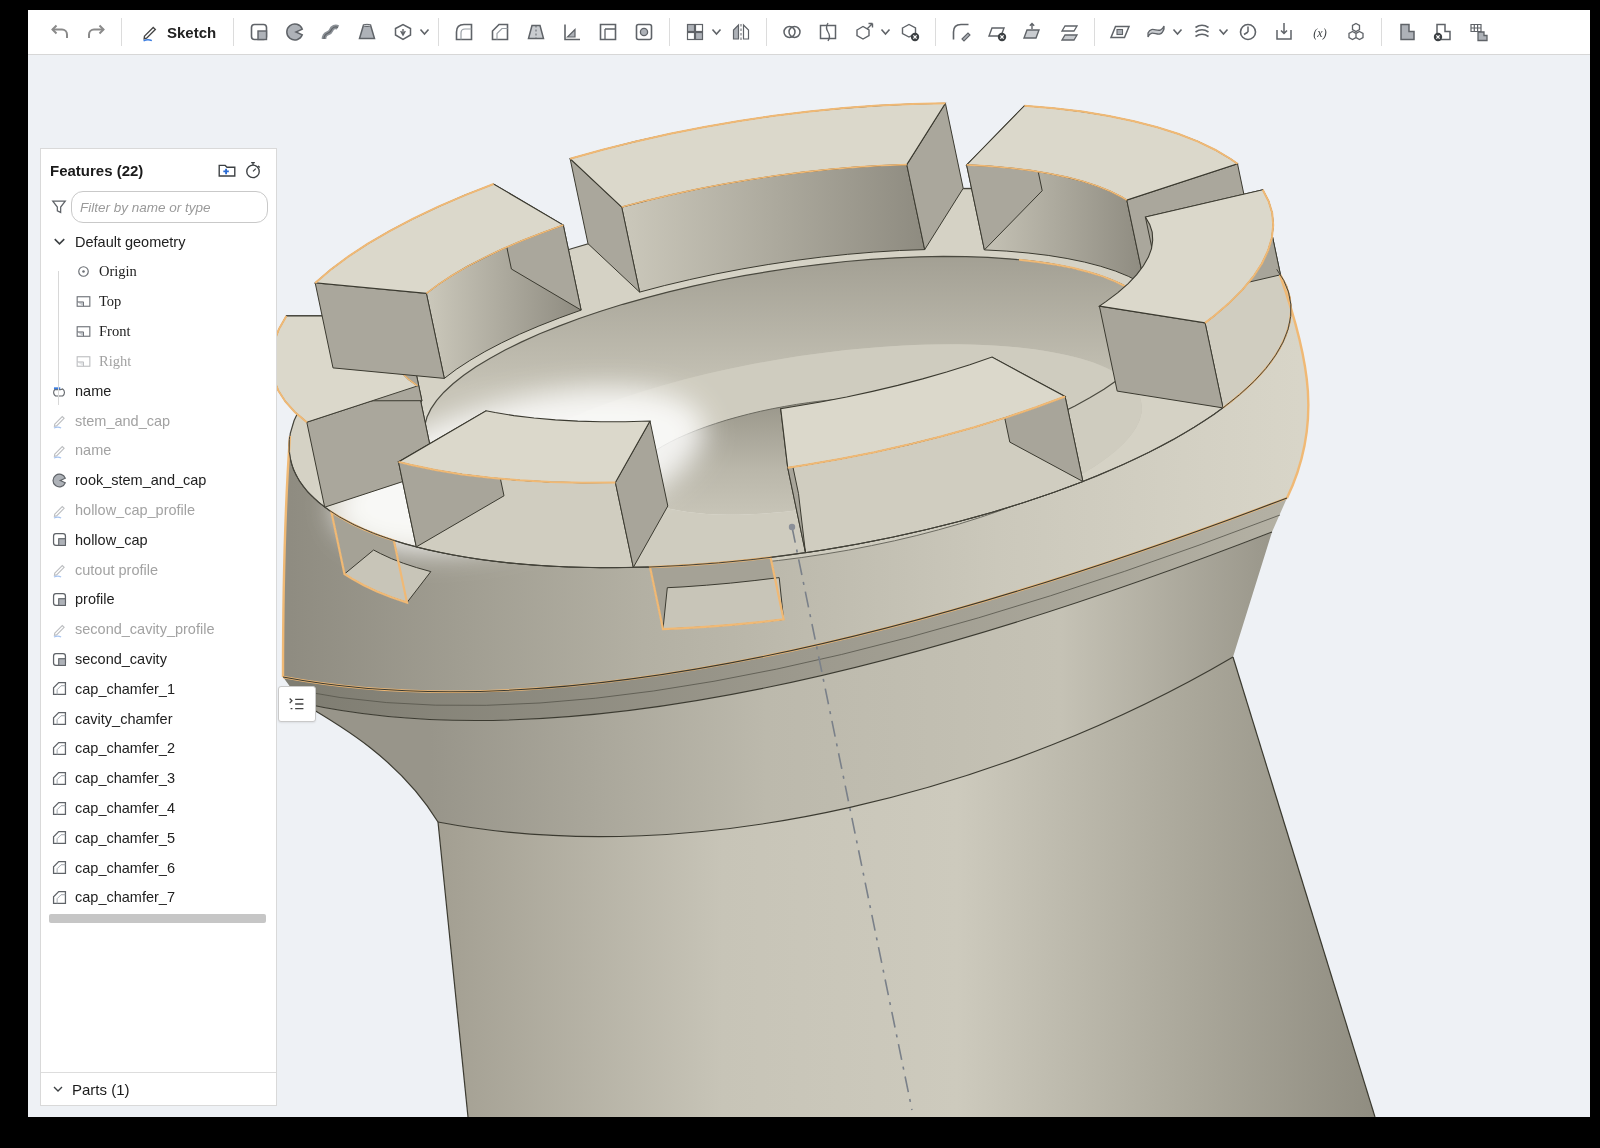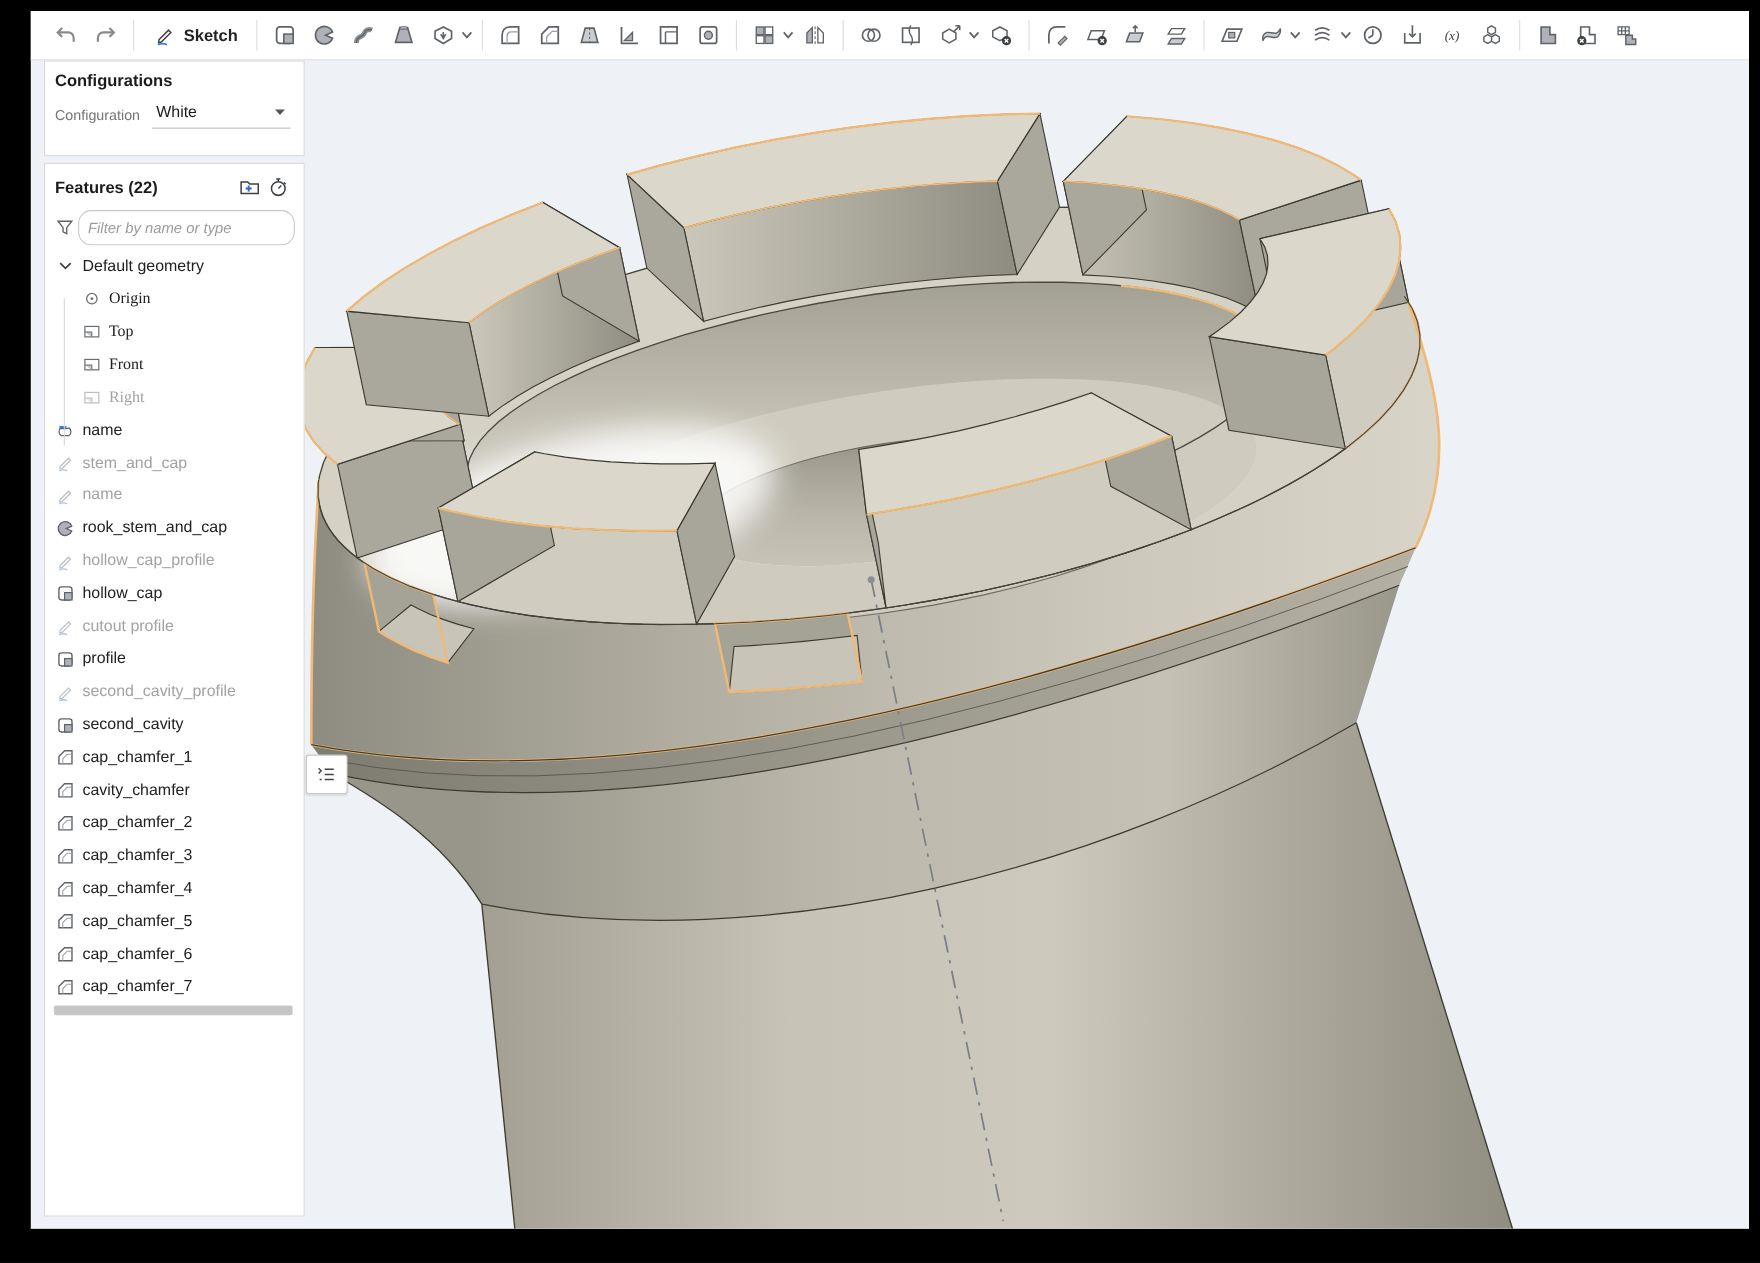--- a/index.html
+++ b/index.html
@@ -553,34 +553,20 @@
       <path d="M296 690 Q640 760 1280 515" fill="none" stroke="#55544a" stroke-width="0.8"></path>
       <path d="M438 822 C700 872 1010 788 1233 657" fill="none" stroke="#3b3a30" stroke-width="1.1"></path>
       <path d="M438 822 L468 1117" fill="none" stroke="#3b3a30" stroke-width="1.2"></path>
       <path d="M1233 657 L1375 1117" fill="none" stroke="#3b3a30" stroke-width="1.2"></path>
       <path d="M302 703 C340 725 400 760 438 822" fill="none" stroke="#3b3a30" stroke-width="1.2"></path>
       <path d="M1276.7 269.3 L1283.8 280.5 L1288.5 292.0 L1290.8 304.1 L1290.7 316.4 L1288.1 329.1 L1283.1 342.0 L1275.7 355.1 L1266.0 368.3 L1253.9 381.5 L1239.5 394.7 L1223.0 407.9 L1204.3 420.9 L1183.7 433.6 L1161.1 446.2 L1136.7 458.3 L1110.6 470.1 L1082.9 481.5 L1053.9 492.3 L1023.5 502.6 L992.0 512.3 L959.5 521.3 L926.2 529.6 L892.3 537.2 L857.8 544.0 L823.0 550.0 L788.0 555.2 L753.1 559.5 L718.3 562.9 L683.9 565.4 L650.0 567.0 L616.8 567.7 L584.4 567.4 L553.0 566.3 L522.8 564.2 L493.9 561.2 L466.4 557.3 L440.5 552.5 L416.3 546.9 L393.9 540.5 L373.5 533.3 L355.1 525.3 L338.8 516.6 L324.7 507.2 L312.8 497.2 L303.3 486.7 L296.2 475.5 L291.5 464.0 L289.2 451.9 L289.3 439.6 L289.7 436.4" fill="none" stroke="#44433a" stroke-width="1"></path>
       <path d="M792 527 L912 1110" fill="none" stroke="#7a8089" stroke-width="1.6" stroke-dasharray="16 7 3 7"></path>
       <circle cx="792" cy="527" r="3.2" fill="#8a8f98"></circle>
     </svg>
 
-  <div id="cfg" class="panel">
-    <div class="title">Configurations</div>
-    <div class="row">
-      <div class="lbl">Configuration</div>
-      <div class="val">
-        <span>White</span>
-        <span class="caret">
-          <svg width="11" height="8">
-              <path d="M1 1.5 L5.5 6.5 L10 1.5 Z" fill="#555"></path>
-            </svg>
-        </span>
-      </div>
-    </div>
-  </div>
 
   <div id="feat" class="panel">
     <div class="hdr">
       <div class="t">Features (22)</div>
       <div class="hic">
           <svg width="22" height="22">
             <use href="#sym-foldplus"></use>
           </svg>
         </div>
       <div class="hic">
@@ -778,20 +764,26 @@
           <span class="ic">
             <svg width="19" height="19">
               <use href="#sym-chamfer"></use>
             </svg>
           </span>
           <span class="lab">cap_chamfer_7</span>
         </div>
         <div class="guide" style="top: 44px; height: 134px;"></div>
       </div>
     <div id="hscroll" style="top:765px"></div>
+    <div id="partsrow">
+      <svg width="16" height="16">
+          <use href="#sym-chevdown"></use>
+        </svg>
+      <span class="lab">Parts (1)</span>
+    </div>
   </div>
 
   <div id="flyout">
     <svg width="22" height="22">
         <use href="#sym-flyoutlist"></use>
       </svg>
   </div>
 </div>
 
 </body></html>

